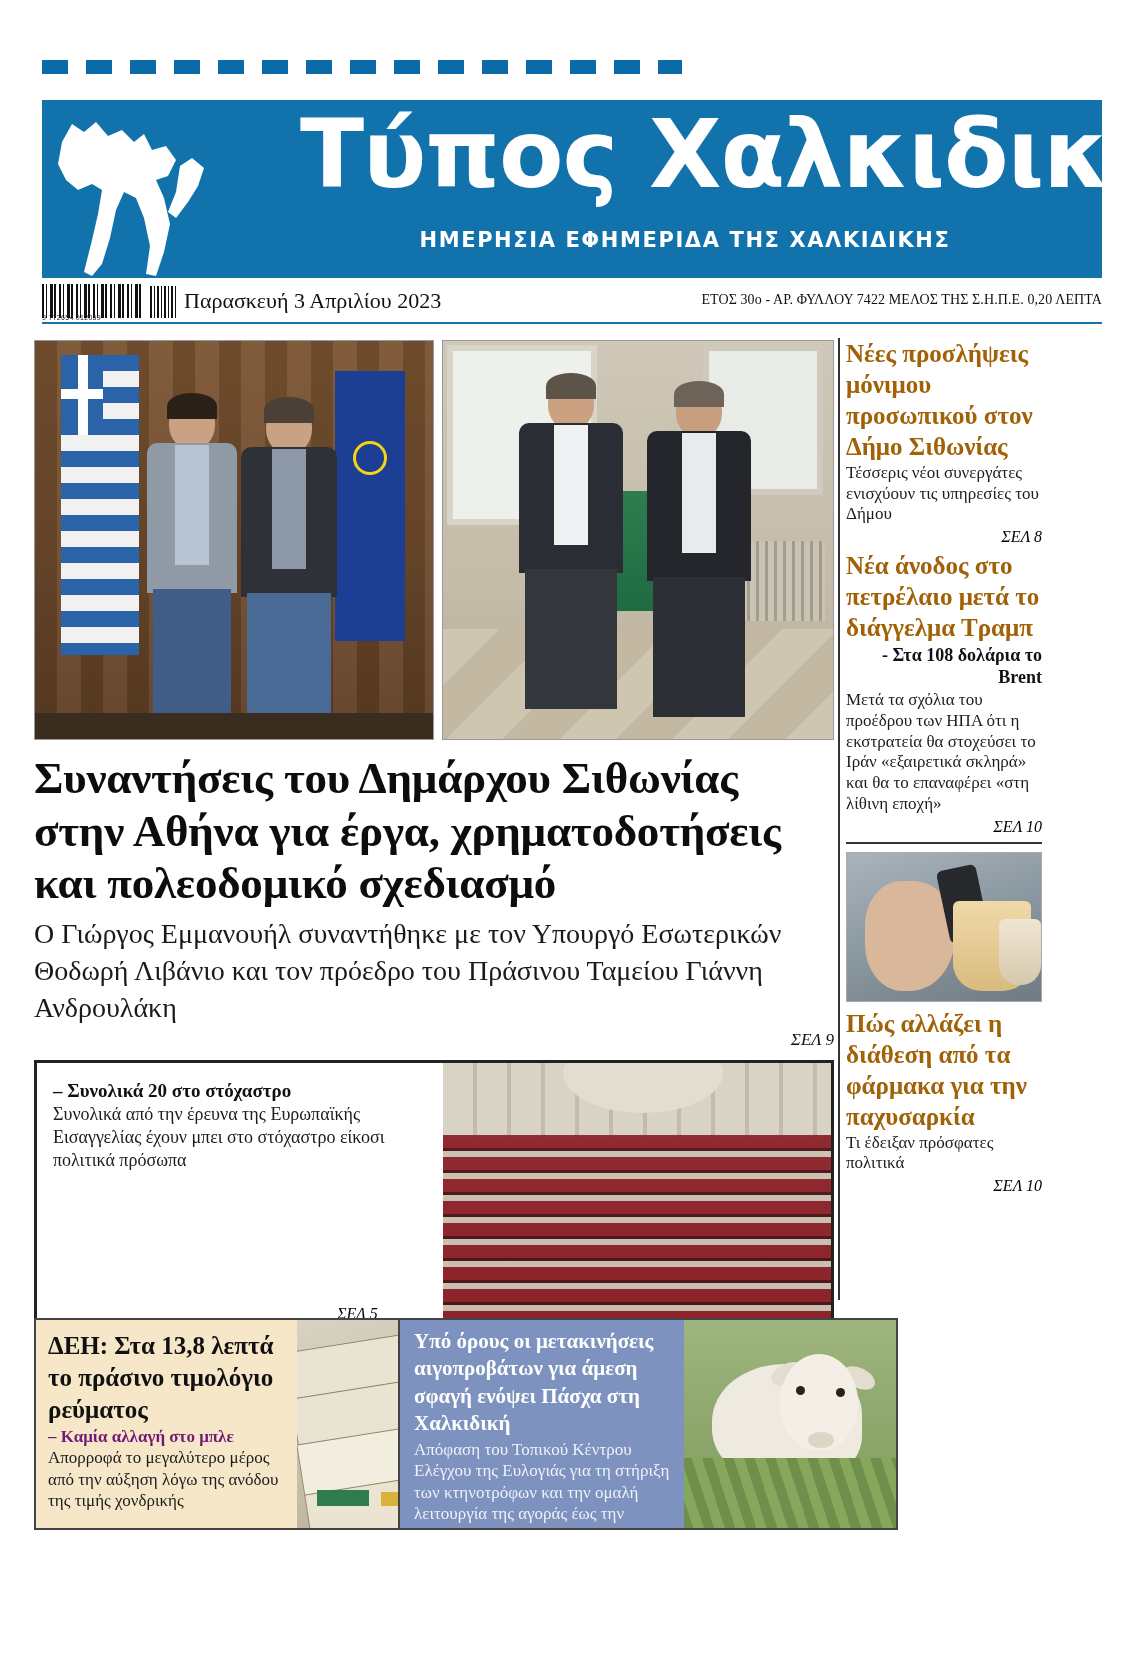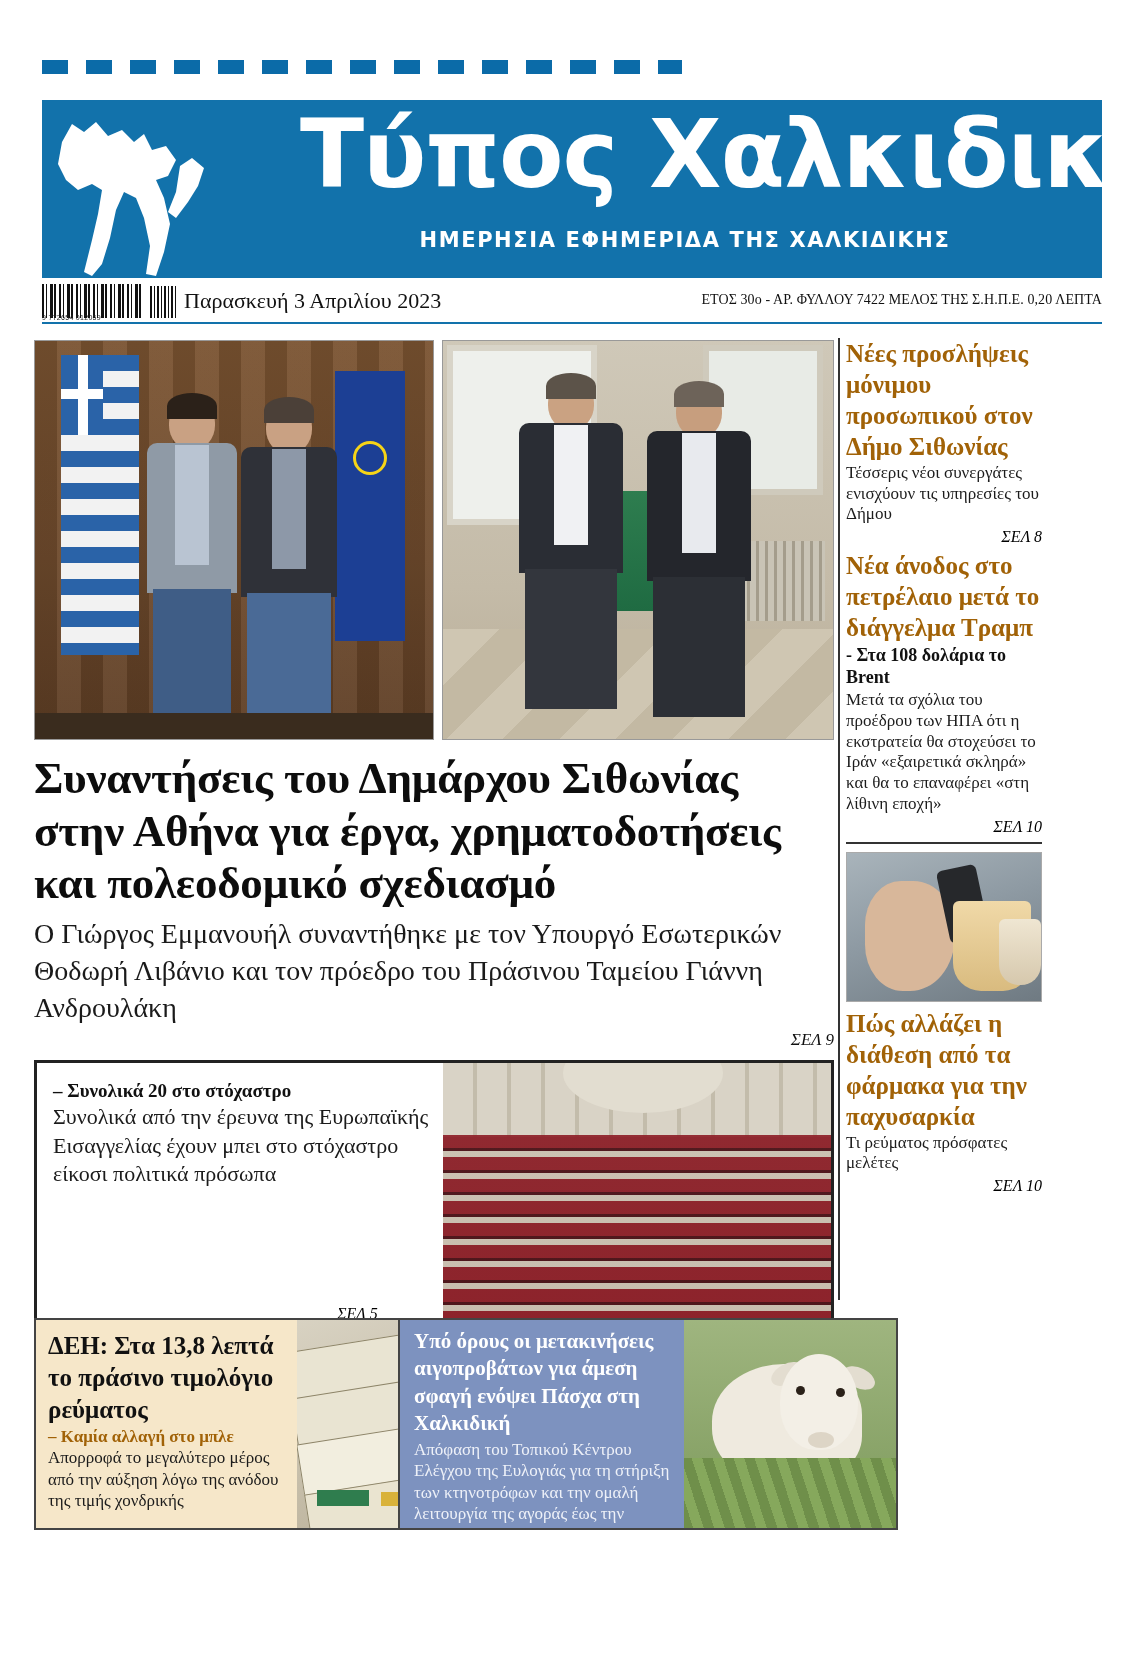--- a/index.html
+++ b/index.html
@@ -102,37 +102,37 @@
               color:#0d0d0d; letter-spacing:-0.2px; }
   .subhead { margin-top:5px; font-size:28px; line-height:1.33; color:#1a1a1a; }
   .selref { text-align:right; font-size:17px; font-style:italic; color:#111; margin-top:3px; }
 
   
   .box-eu { position:relative; margin-top:10px; width:800px; height:274px;
             border:3px solid #222; background:#fff; overflow:hidden; }
   .eu-text { position:absolute; left:16px; top:14px; width:395px; }
   .eu-h { font-size:29px; font-weight:bold; line-height:1.28; color:#111; }
   .eu-lead { font-size:19px; font-weight:bold; color:#111; margin-top:2px; line-height:1.25; }
-  .eu-body { font-size:22px; color:#1b1b1b; line-height:1.28; margin-top:1px; }
+  .eu-body { font-size:18px; color:#1b1b1b; line-height:1.28; margin-top:1px; }
   .eu-sel { position:absolute; left:300px; bottom:8px; font-size:16px; font-style:italic; }
   .eu-photo { position:absolute; right:0px; top:0px; width:388px; height:268px; overflow:hidden; }
   .parl-bg { position:absolute; inset:0; background:linear-gradient(180deg,#b9b3a8 0%,#9c9183 40%,#7a4a4a 100%); }
   .parl-seats { position:absolute; left:0; top:72px; width:100%; height:196px;
                 background: repeating-linear-gradient(180deg, #8e1f28 0 13px, #4a1016 13px 16px, #cfc6b6 16px 22px); opacity:.92; }
   .parl-wall { position:absolute; left:0; top:0; width:100%; height:74px;
                background: repeating-linear-gradient(to right,#d9d3c6 0 30px,#c3bcab 30px 34px); }
   .parl-dome { position:absolute; left:120px; top:-30px; width:160px; height:80px; background:#e2ddd0; border-radius:50%; }
 
   
   .bottom-row { position:absolute; left:34px; top:1318px; width:864px; height:212px; }
   .box-deh { position:absolute; left:0px; top:0px; width:495px; height:212px;
              border:2px solid #444; background:#f6e7c9; overflow:hidden; }
   .deh-text { position:absolute; left:12px; top:10px; width:248px; }
   .deh-h { font-size:25px; font-weight:bold; line-height:1.27; color:#111; }
-  .deh-lead { font-size:17px; font-weight:bold; margin-top:2px; color:#a16207; }
+  .deh-lead { font-size:17px; font-weight:bold; margin-top:2px; color:#701a75; }
   .deh-body { font-size:17px; line-height:1.26; color:#1b1b1b; }
   .deh-sel { position:absolute; right:10px; bottom:4px; font-size:16px; font-style:italic; }
   .deh-photo { position:absolute; right:0; top:0; width:230px; height:212px; overflow:hidden;
                background:linear-gradient(160deg,#d8d2c2,#b7ad95); }
   .bill { position:absolute; background:#e9e4d2; border:1px solid #8d8468; }
 
   .box-sheep { position:absolute; right:0px; top:0px; width:500px; height:212px;
                border:2px solid #444; background:#7d92bf; overflow:hidden; }
   .sh-text { position:absolute; left:14px; top:8px; width:262px; color:#ffffff; }
   .sh-h { font-size:21px; font-weight:bold; line-height:1.3; }
@@ -144,21 +144,21 @@
                 background:#efeadf; border-radius:48% 42% 40% 46%; }
   .sheep-head { position:absolute; left:96px; top:34px; width:78px; height:96px;
                 background:#f3efe6; border-radius:50% 50% 46% 46%; }
   .sheep-ear { position:absolute; width:34px; height:20px; background:#e3ddd0; border-radius:50%; }
   .sheep-eye { position:absolute; width:9px; height:9px; background:#2a2119; border-radius:50%; }
   .grass { position:absolute; left:0; bottom:0; width:100%; height:74px;
            background: repeating-linear-gradient(72deg,#6f8f4a 0 10px,#86a85c 10px 20px); }
 
   
   .rc-h { font-size:25px; font-weight:bold; line-height:1.24; color:#a16207; }
-  .rc-lead { font-size:18px; font-weight:bold; line-height:1.22; color:#111; margin-top:2px; }
+  .rc-lead { font-size:18px; font-weight:bold; line-height:1.22; color:#111; margin-top:2px;text-align:right; }
   .rc-body { font-size:17px; line-height:1.22; color:#1c1c1c; margin-top:1px; }
   .rc-sel { text-align:right; font-size:16px; font-style:italic; margin-top:3px; }
   .rc-rule { height:2px; background:#333; margin:6px 0 8px 0; }
   .rc-photo { width:196px; height:150px; overflow:hidden; position:relative; border:1px solid #aaa; }
   .ph-phone { position:absolute; inset:0; background:linear-gradient(160deg,#a9b4bb 0%,#8e9aa3 45%,#6f7a82 100%); }
   .ph-hand { position:absolute; left:18px; top:28px; width:90px; height:110px; background:#d8b79a; border-radius:40% 46% 50% 42%; }
   .ph-dev { position:absolute; left:96px; top:14px; width:40px; height:74px; background:#26282b; border-radius:6px; transform:rotate(-12deg); }
   .ph-food { position:absolute; right:10px; top:48px; width:78px; height:90px;
              background:linear-gradient(180deg,#f0d9a8,#d9bb7f); border-radius:6px 6px 28px 28px; }
   .ph-food2 { position:absolute; right:0px; top:66px; width:42px; height:66px;
@@ -289,21 +289,21 @@
 
     <div>
       <div class="rc-photo">
         <div class="ph-phone"></div>
         <div class="ph-hand"></div>
         <div class="ph-dev"></div>
         <div class="ph-food"></div>
         <div class="ph-food2"></div>
       </div>
       <div class="rc-h" style="margin-top:6px;">Πώς αλλάζει η διάθεση από τα φάρμακα για την παχυσαρκία</div>
-      <div class="rc-body">Τι ρεύματος πρόσφατες μελέτες</div>
+      <div class="rc-body">Τι έδειξαν πρόσφατες πολιτικά</div>
       <div class="rc-sel">ΣΕΛ 10</div>
     </div>
   </div>
 
   <div class="bottom-row">
 
     <div class="box-deh">
       <div class="deh-text">
         <div class="deh-h">ΔΕΗ: Στα 13,8 λεπτά το πράσινο τιμολόγιο ρεύματος</div>
         <div class="deh-lead">– Καμία αλλαγή στο μπλε</div>

